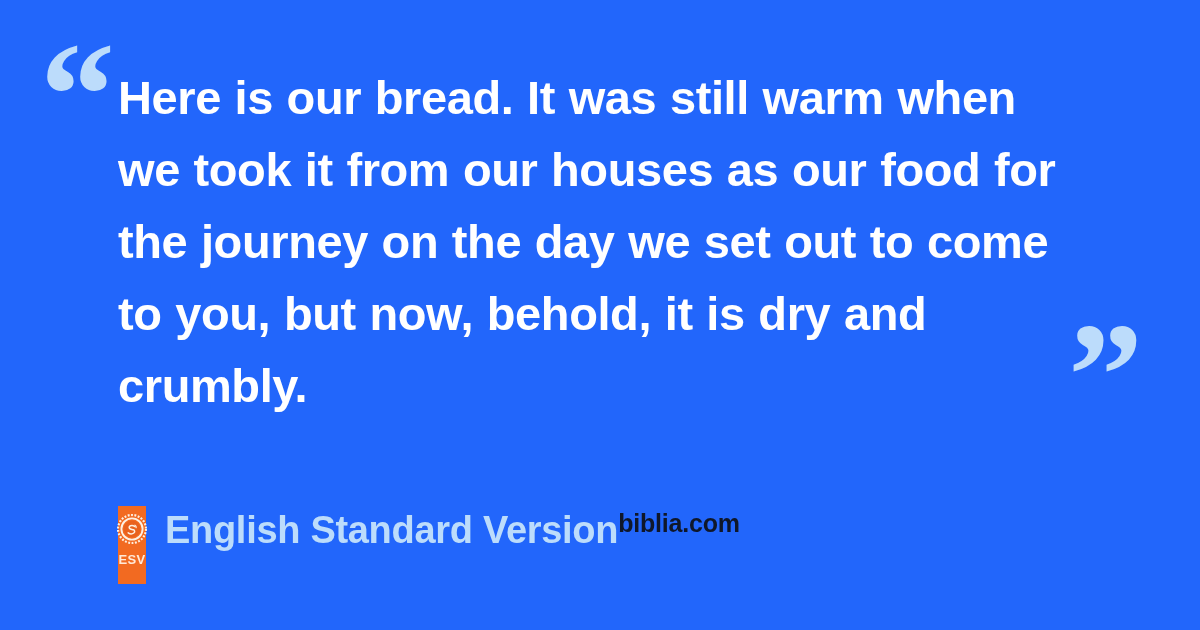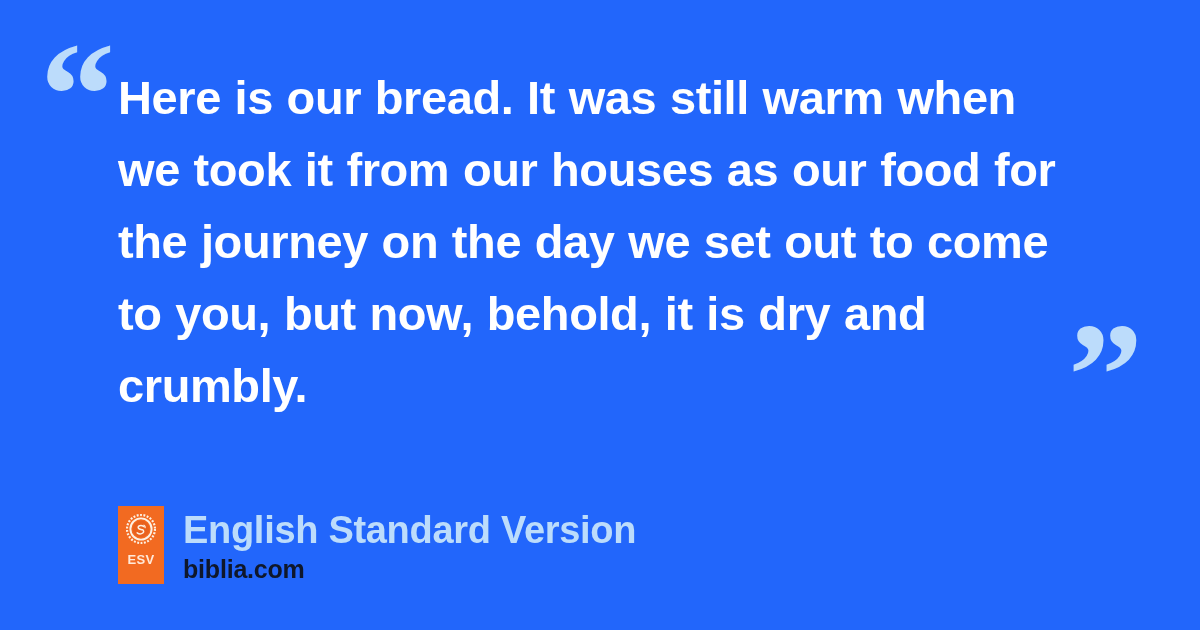--- a/index.html
+++ b/index.html
@@ -71,21 +71,21 @@
   #attribution {
     position: absolute;
     left: 118px;
     top: 506px;
     display: flex;
     flex-direction: row;
     align-items: flex-start;
   }
 
   #esv-badge {
-    width: 46px;
+    width: 28px;
     height: 78px;
     background: #f26a21;
     display: flex;
     flex-direction: column;
     align-items: center;
     justify-content: flex-start;
     padding-top: 8px;
     box-sizing: border-box;
     flex: 0 0 auto;
   }
@@ -102,21 +102,21 @@
     font-family: "Liberation Sans", sans-serif;
     font-weight: bold;
     font-size: 13px;
     letter-spacing: 0.4px;
     line-height: 1;
   }
 
   #attribution-text {
     margin-left: 19px;
     display: flex;
-    flex-direction: column;
+    flex-direction: row;
     justify-content: flex-start;
   }
 
   #version-name {
     color: #bcdcfb;
     font-family: "Liberation Sans", sans-serif;
     font-weight: bold;
     font-size: 38px;
     line-height: 44px;
     letter-spacing: -0.3px;

